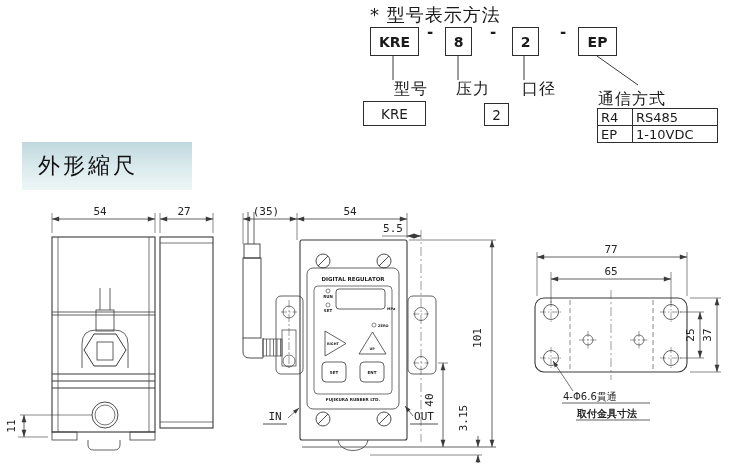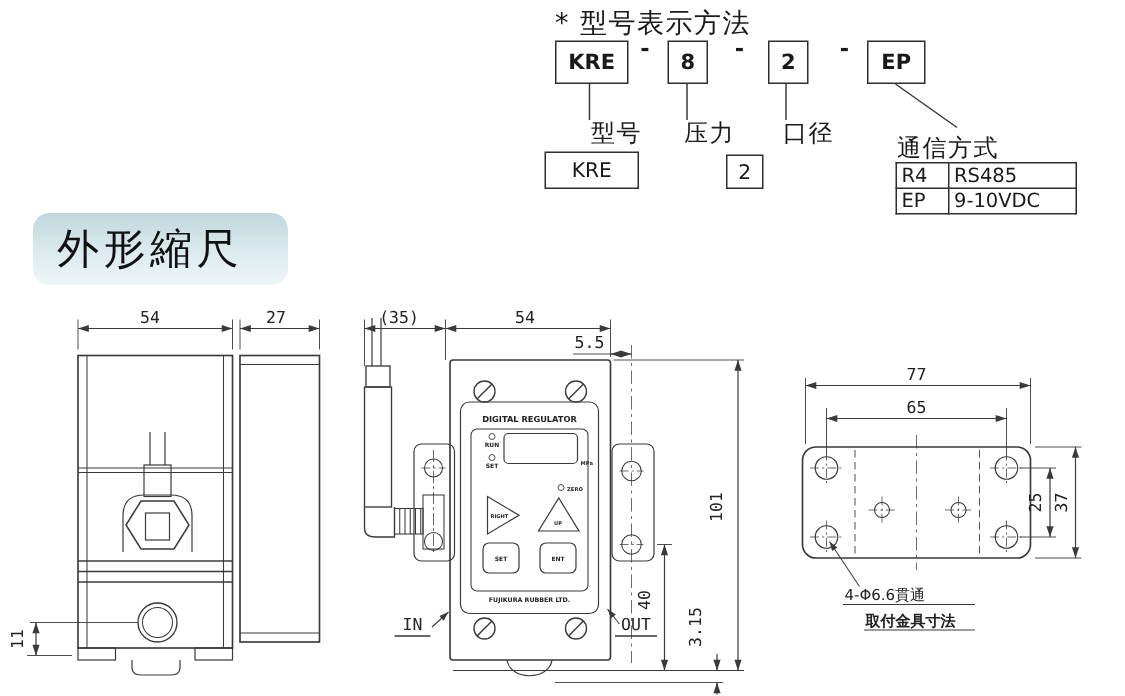--- a/index.html
+++ b/index.html
@@ -15,22 +15,22 @@
   .valbox{border:1.3px solid #2e2e2e;text-align:center;font-size:13.5px;
           display:flex;align-items:center;justify-content:center;background:#fff;}
   table.comm{border-collapse:collapse;position:absolute;left:597px;top:108px;}
   table.comm td{border:1.4px solid #2e2e2e;height:16px;padding:0 3px;
                 font-size:13px;font-family:"DejaVu Sans",sans-serif;}
   td.code-col{width:28px;}
   td.val-col{width:78px;font-size:13.5px;}
   
   .banner{left:22px;top:142px;width:170px;height:48px;
           background:linear-gradient(180deg,#bfd8de 0%,#dcebee 55%,#eef6f7 100%);
-          font-size:28px;letter-spacing:3px;line-height:48px;padding-left:16px;
-          box-sizing:border-box;color:#111;border-radius:11px;}
+          font-size:22px;letter-spacing:3px;line-height:48px;padding-left:16px;
+          box-sizing:border-box;color:#111;}
   
   svg text{fill:#222;}
   .dtxt{font-family:"DejaVu Sans Mono",monospace;font-size:11px;}
   .jtxt{font-family:"DejaVu Sans",sans-serif;font-size:10px;}
   .ptxt{font-family:"DejaVu Sans",sans-serif;font-weight:bold;}
 </style>
 </head>
 <body>
 
 <div class="page">
@@ -283,20 +283,20 @@
   <div class="abs valbox" style="left:484px;top:103px;width:23px;height:21px">2</div>
 
   <table class="comm">
     <tbody>
         <tr>
       <td class="code-col">R4</td>
       <td class="val-col">RS485</td>
         </tr>
     <tr>
       <td class="code-col">EP</td>
-      <td class="val-col">9-10VDC</td>
+      <td class="val-col">1-10VDC</td>
         </tr>
   </tbody>
     </table>
 
   <div class="abs banner">外形縮尺</div>
 
 </div>
 
 </body></html>

